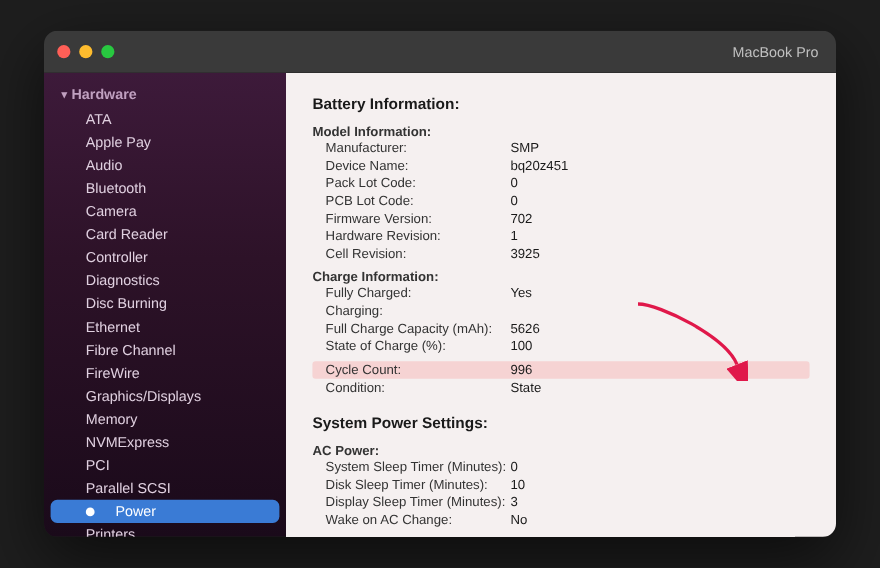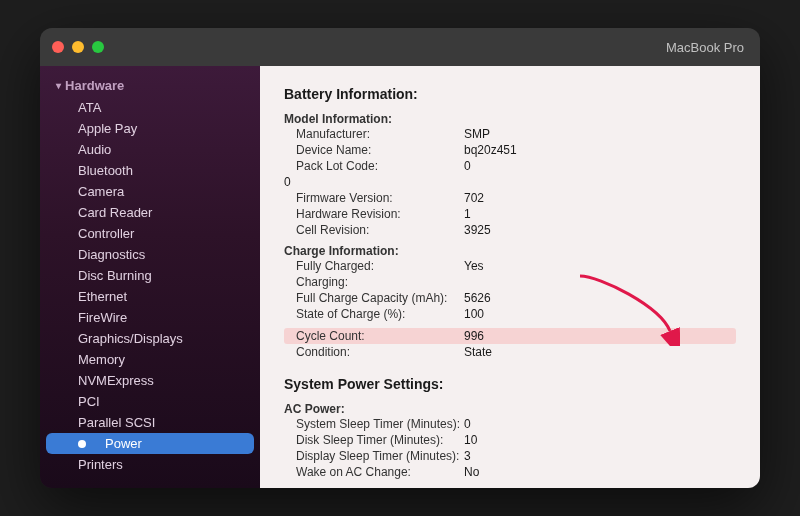--- a/index.html
+++ b/index.html
@@ -212,20 +212,21 @@
           <div class="sidebar-item"><span>ATA</span></div>
           <div class="sidebar-item"><span>Apple Pay</span></div>
           <div class="sidebar-item"><span>Audio</span></div>
           <div class="sidebar-item"><span>Bluetooth</span></div>
           <div class="sidebar-item"><span>Camera</span></div>
           <div class="sidebar-item"><span>Card Reader</span></div>
           <div class="sidebar-item"><span>Controller</span></div>
           <div class="sidebar-item"><span>Diagnostics</span></div>
           <div class="sidebar-item"><span>Disc Burning</span></div>
           <div class="sidebar-item"><span>Ethernet</span></div>
+          <div class="sidebar-item"><span>Fibre Channel</span></div>
           <div class="sidebar-item"><span>FireWire</span></div>
           <div class="sidebar-item"><span>Graphics/Displays</span></div>
           <div class="sidebar-item"><span>Memory</span></div>
           <div class="sidebar-item"><span>NVMExpress</span></div>
           <div class="sidebar-item"><span>PCI</span></div>
           <div class="sidebar-item"><span>Parallel SCSI</span></div>
           <div class="sidebar-item active">
             <span class="active-dot"></span>
             <span>Power</span>
           </div>
@@ -246,20 +247,21 @@
             </div>
             <div class="info-row">
               <span class="info-row-label">Device Name:</span>
               <span class="info-row-value">bq20z451</span>
             </div>
             <div class="info-row">
               <span class="info-row-label">Pack Lot Code:</span>
               <span class="info-row-value">0</span>
             </div>
             <div class="info-row">
+              <span class="info-row-label">PCB Lot Code:</span>
               <span class="info-row-value">0</span>
             </div>
             <div class="info-row">
               <span class="info-row-label">Firmware Version:</span>
               <span class="info-row-value">702</span>
             </div>
             <div class="info-row">
               <span class="info-row-label">Hardware Revision:</span>
               <span class="info-row-value">1</span>
             </div>

